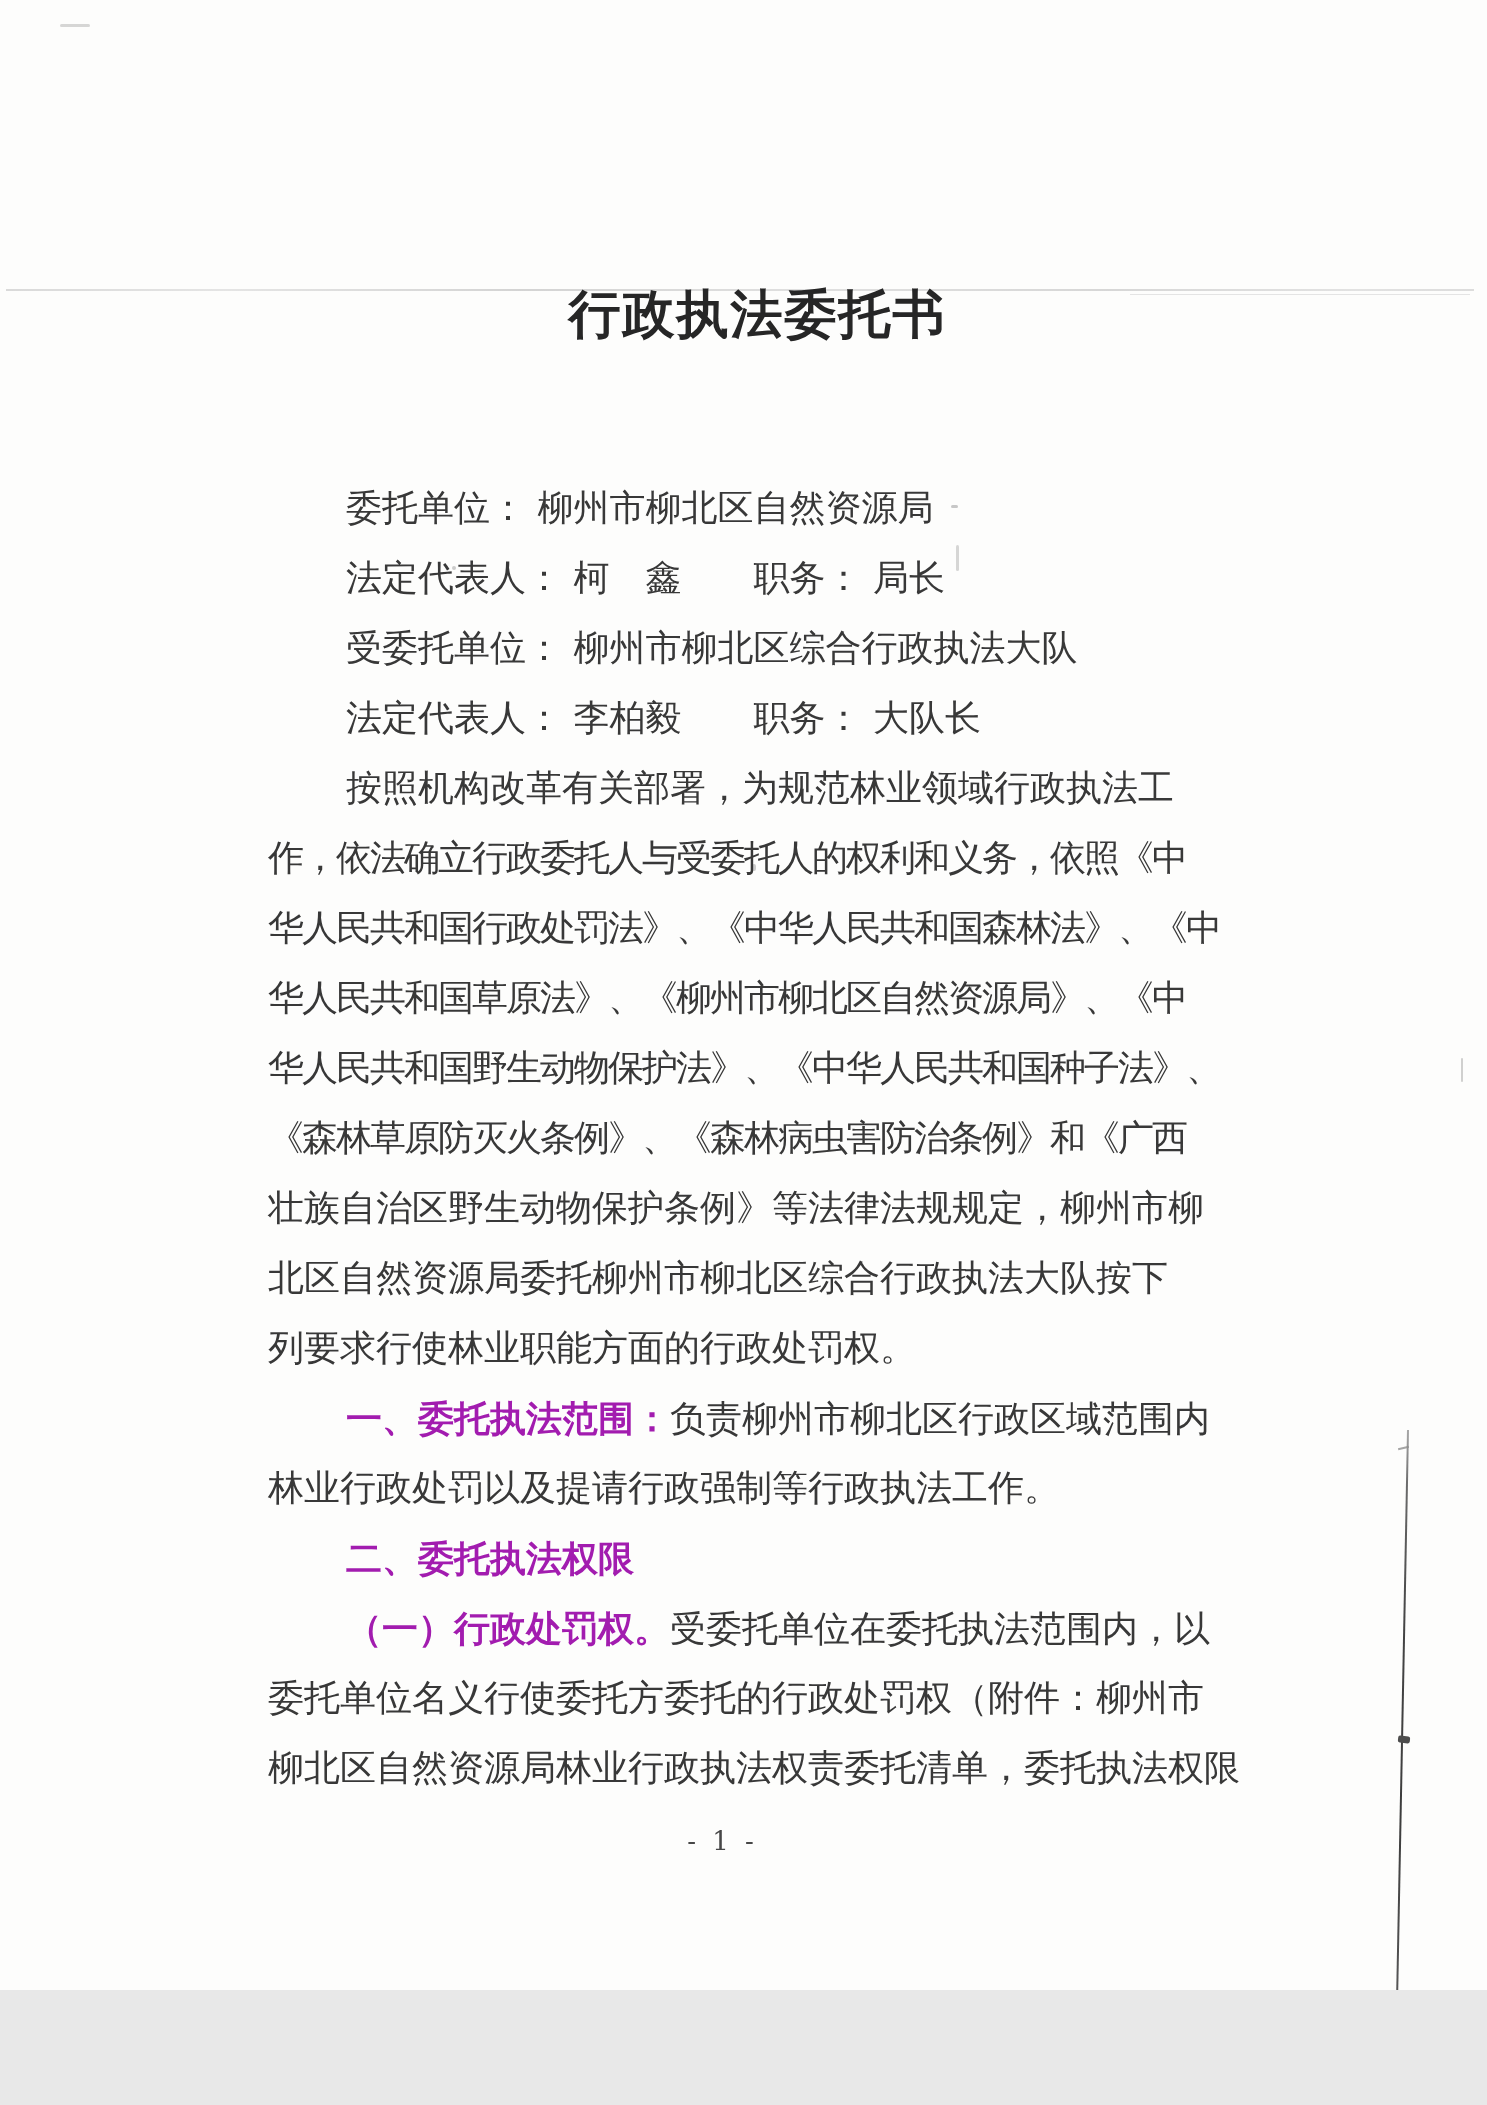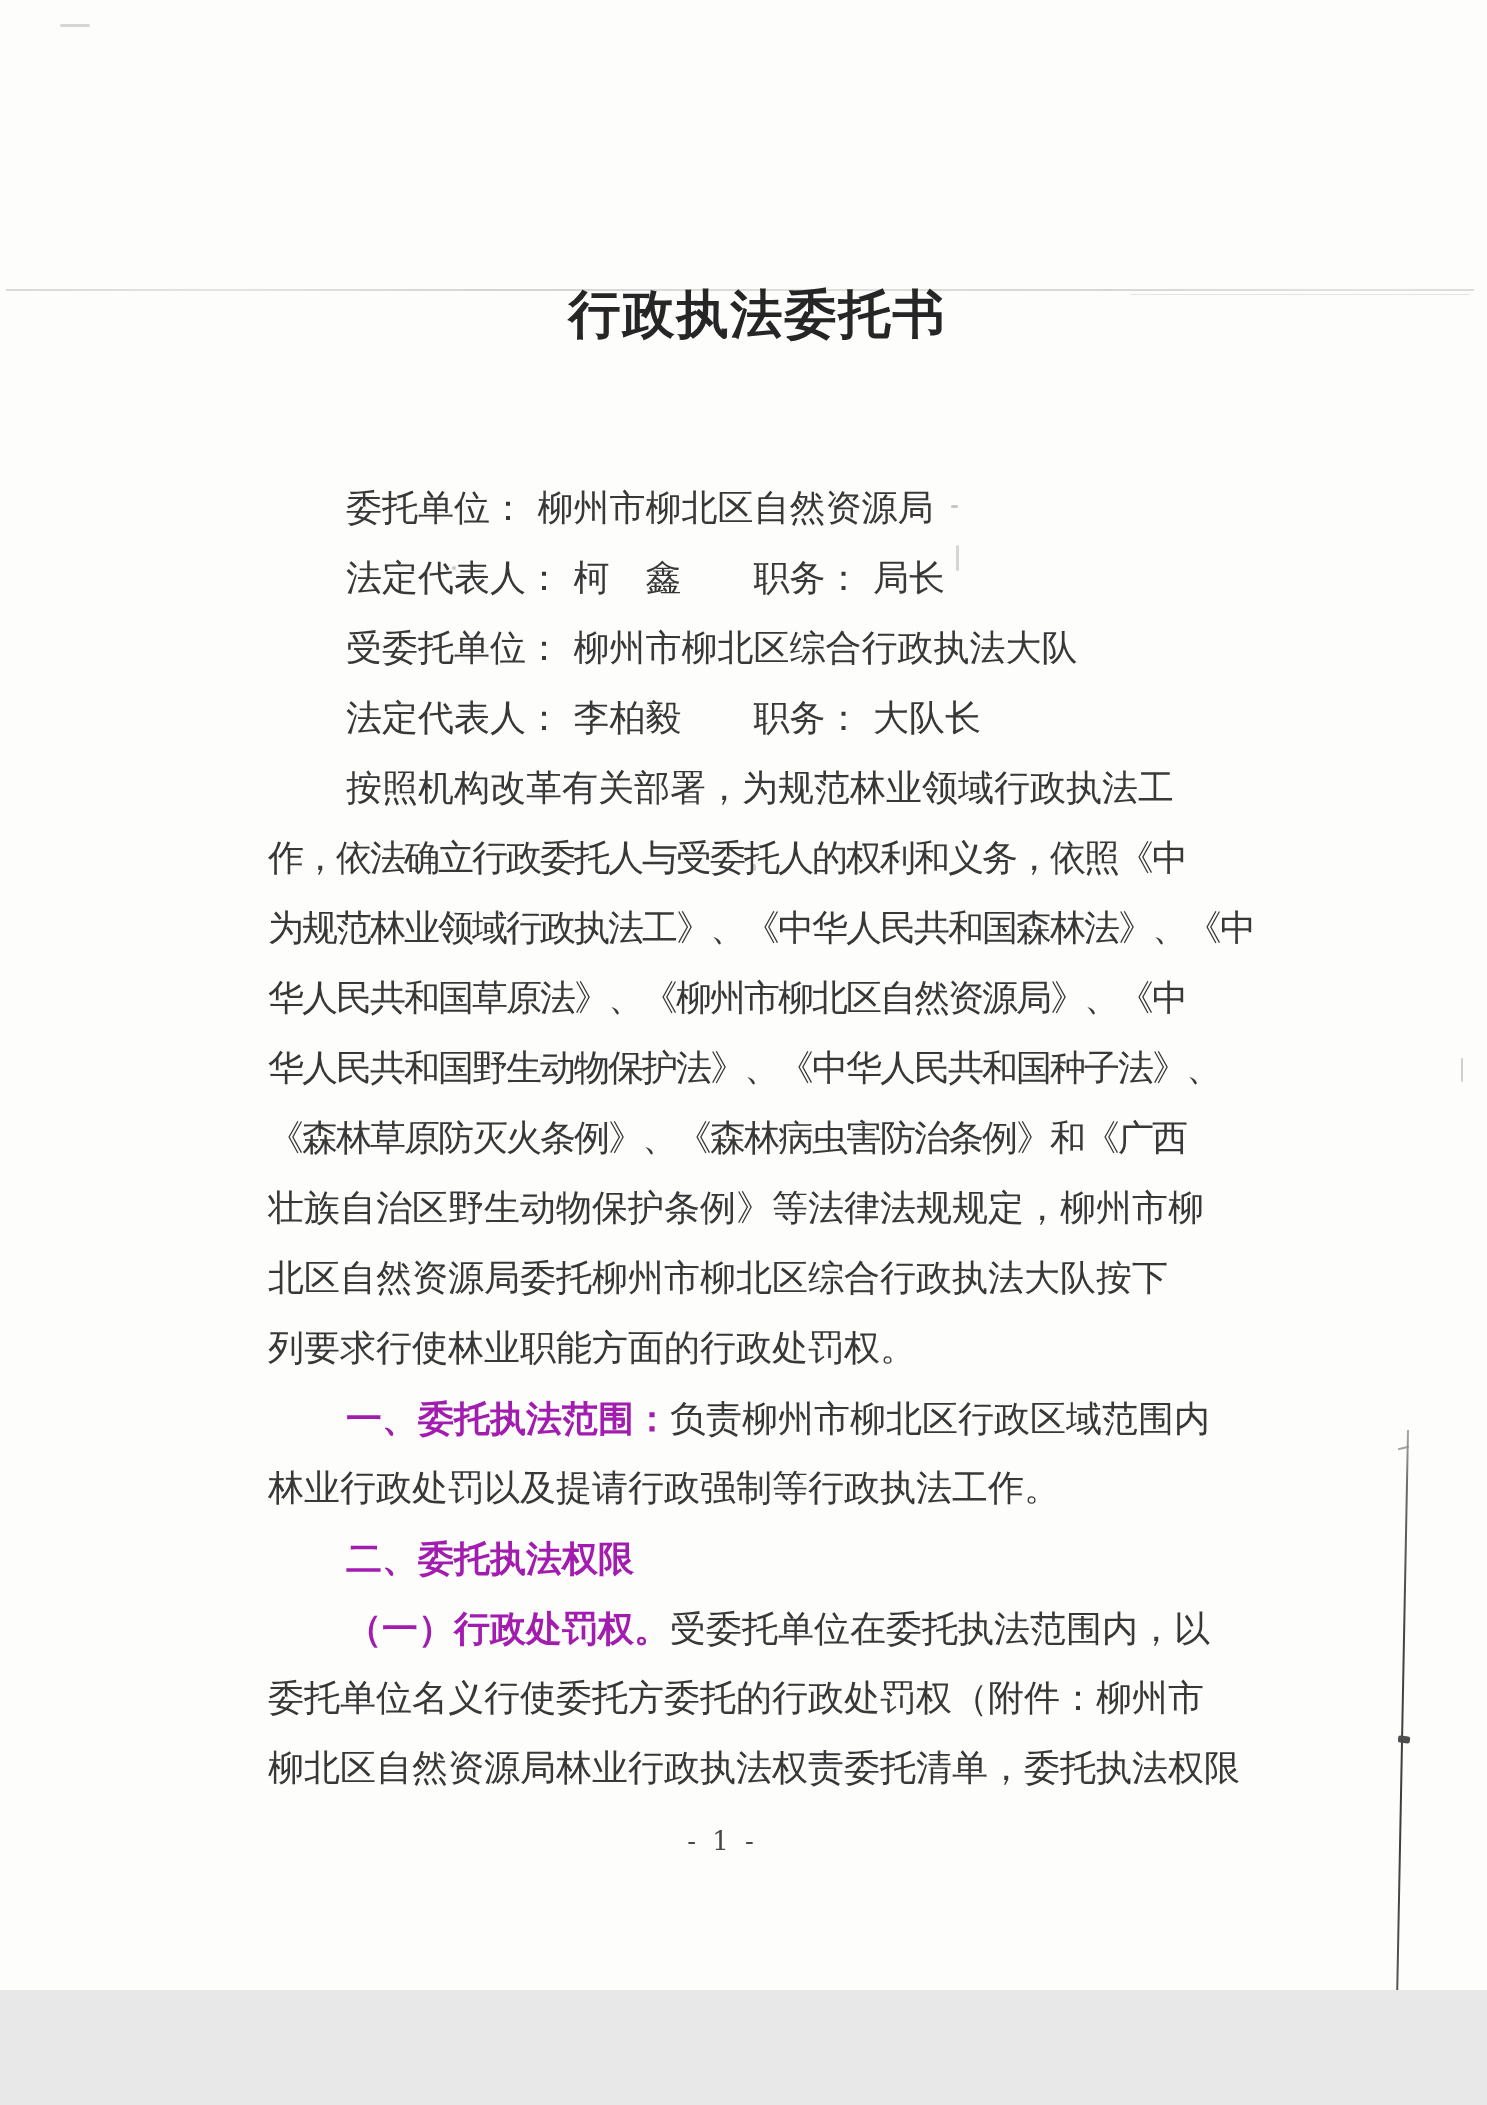--- a/index.html
+++ b/index.html
@@ -92,21 +92,21 @@
 
   <div class="title">行政执法委托书</div>
 
   <div class="ln" style="top:483px;left:346px;">委托单位： 柳州市柳北区自然资源局</div>
   <div class="ln" style="top:553px;left:346px;">法定代表人： 柯　鑫　　职务： 局长</div>
   <div class="ln" style="top:623px;left:346px;">受委托单位： 柳州市柳北区综合行政执法大队</div>
   <div class="ln" style="top:693px;left:346px;">法定代表人： 李柏毅　　职务： 大队长</div>
 
   <div class="ln" style="top:763px;left:346px;">按照机构改革有关部署，为规范林业领域行政执法工</div>
   <div class="ln tight" style="top:833px;left:268px;">作，依法确立行政委托人与受委托人的权利和义务，依照《中</div>
-  <div class="ln tight" style="top:903px;left:268px;">为规范林业领域行政执法工》、《中华人民共和国森林法》、《中</div>
+  <div class="ln tight" style="top:903px;left:268px;">华人民共和国行政处罚法》、《中华人民共和国森林法》、《中</div>
   <div class="ln tight" style="top:973px;left:268px;">华人民共和国草原法》、《柳州市柳北区自然资源局》、《中</div>
   <div class="ln tight" style="top:1043px;left:268px;">华人民共和国野生动物保护法》、《中华人民共和国种子法》、</div>
   <div class="ln tight" style="top:1113px;left:268px;">《森林草原防灭火条例》、《森林病虫害防治条例》和《广西</div>
   <div class="ln" style="top:1183px;left:268px;">壮族自治区野生动物保护条例》等法律法规规定，柳州市柳</div>
   <div class="ln" style="top:1253px;left:268px;text-align:right;">北区自然资源局委托柳州市柳北区综合行政执法大队按下</div>
   <div class="ln" style="top:1323px;left:268px;">列要求行使林业职能方面的行政处罚权。</div>
 
   <div class="ln" style="top:1393px;left:346px;"><span class="b">一、委托执法范围：</span><span>负责柳州市柳北区行政区域范围内</span></div>
   <div class="ln" style="top:1463px;left:268px;">林业行政处罚以及提请行政强制等行政执法工作。</div>
 

